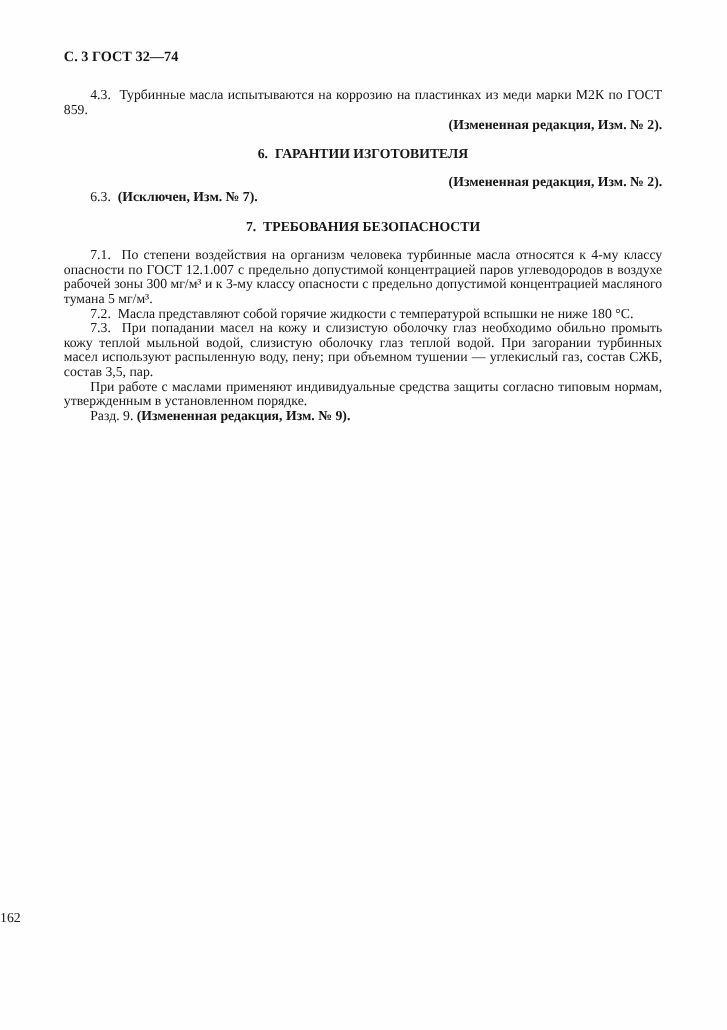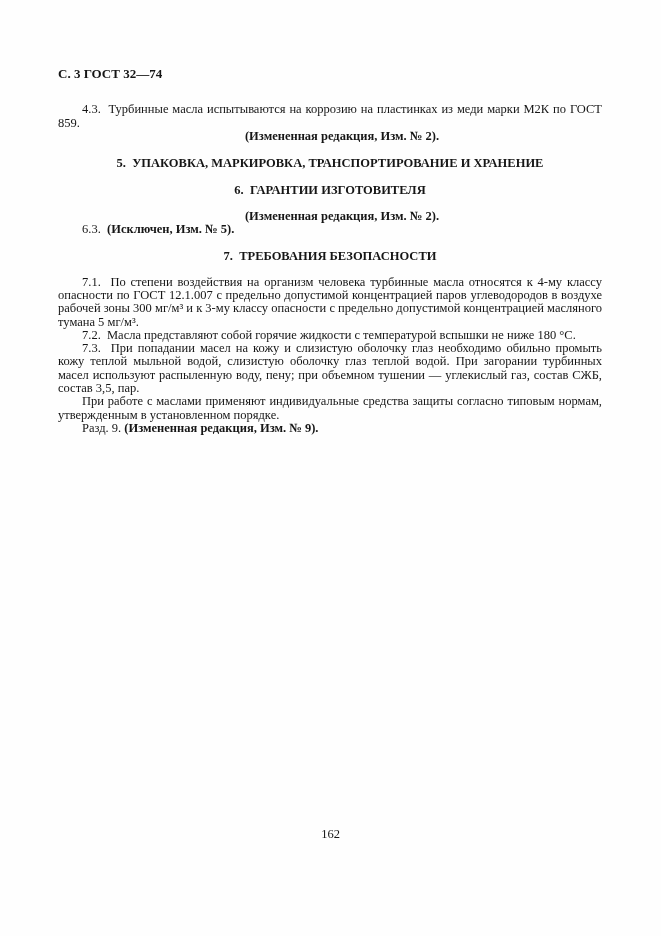--- a/index.html
+++ b/index.html
@@ -6,42 +6,42 @@
     margin: 0;
     padding: 0;
     background: #ffffff;
   }
   .page {
     position: relative;
     width: 661px;
     height: 936px;
     box-sizing: border-box;
     background: #fefefe;
-    padding: 67px 59px 0 58px;
+    padding: 44px 59px 0 58px;
     font-family: "Liberation Serif", "DejaVu Serif", serif;
     font-size: 12.5px;
     line-height: 13.3px;
     color: #161616;
     overflow: hidden;
   }
   .running-head {
     font-weight: bold;
     font-size: 13px;
     margin: 0 0 23px 0;
     text-align: left;
   }
   p.body {
     margin: 0;
     text-align: justify;
     text-indent: 24px;
   }
   p.note {
     margin: 0;
     text-indent: 24px;
-    text-align: center;
+    text-align: right;
     font-weight: bold;
   }
   p.mixed {
     margin: 0;
     text-indent: 24px;
     text-align: left;
   }
   .b { font-weight: bold; }
   h2.sect {
     margin: 14px 0 12px 0;
@@ -50,45 +50,44 @@
     font-weight: bold;
     font-size: 12.5px;
     line-height: 13.3px;
     text-indent: 0;
   }
   .page-number {
     position: absolute;
     top: 828px;
     left: 0;
     width: 100%;
-    text-align: center;
+    text-align: left;
     font-size: 12.5px;
   }
 </style>
 </head>
 <body>
 
 <div class="page">
 
   <div class="running-head">С. 3 ГОСТ 32—74</div>
 
   <p class="body">4.3.&nbsp; Турбинные масла испытываются на коррозию на пластинках из меди марки М2К по ГОСТ 859.</p>
 
   <p class="note">(Измененная редакция, Изм. № 2).</p>
 
-  <h2 class="sect">5.&nbsp; УПАКОВКА, МАРКИРОВКА, ТРАНСПОРТИРОВАНИЕ И ХРАНЕНИЕ</h2>
 
 
   <h2 class="sect">6.&nbsp; ГАРАНТИИ ИЗГОТОВИТЕЛЯ</h2>
 
 
   <p class="note">(Измененная редакция, Изм. № 2).</p>
 
 
-  <p class="mixed"><span>6.3.&nbsp; </span><span class="b">(Исключен, Изм. № 5).</span></p>
+  <p class="mixed"><span>6.3.&nbsp; </span><span class="b">(Исключен, Изм. № 7).</span></p>
 
   <h2 class="sect">7.&nbsp; ТРЕБОВАНИЯ БЕЗОПАСНОСТИ</h2>
 
   <p class="body">7.1.&nbsp; По степени воздействия на организм человека турбинные масла относятся к 4-му классу опасности по ГОСТ 12.1.007 с предельно допустимой концентрацией паров углеводородов в воздухе рабочей зоны 300 мг/м³ и к 3-му классу опасности с предельно допустимой концентрацией масля­ного тумана 5 мг/м³.</p>
 
   <p class="body">7.2.&nbsp; Масла представляют собой горячие жидкости с температурой вспышки не ниже 180 °С.</p>
 
   <p class="body">7.3.&nbsp; При попадании масел на кожу и слизистую оболочку глаз необходимо обильно промыть кожу теплой мыльной водой, слизистую оболочку глаз теплой водой. При загорании турбинных масел используют распыленную воду, пену; при объемном тушении — углекислый газ, состав СЖБ, состав 3,5, пар.</p>
 
   <p class="body">При работе с маслами применяют индивидуальные средства защиты согласно типовым нормам, утвержденным в установленном порядке.</p>

